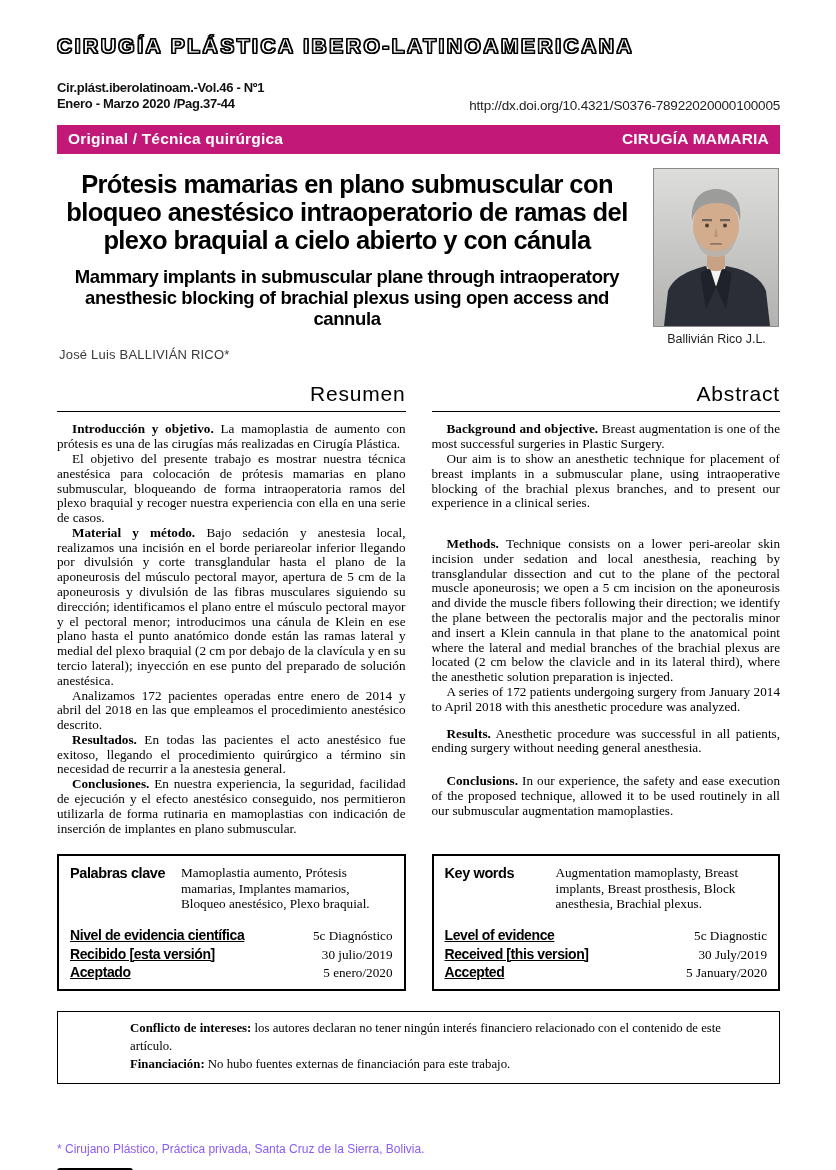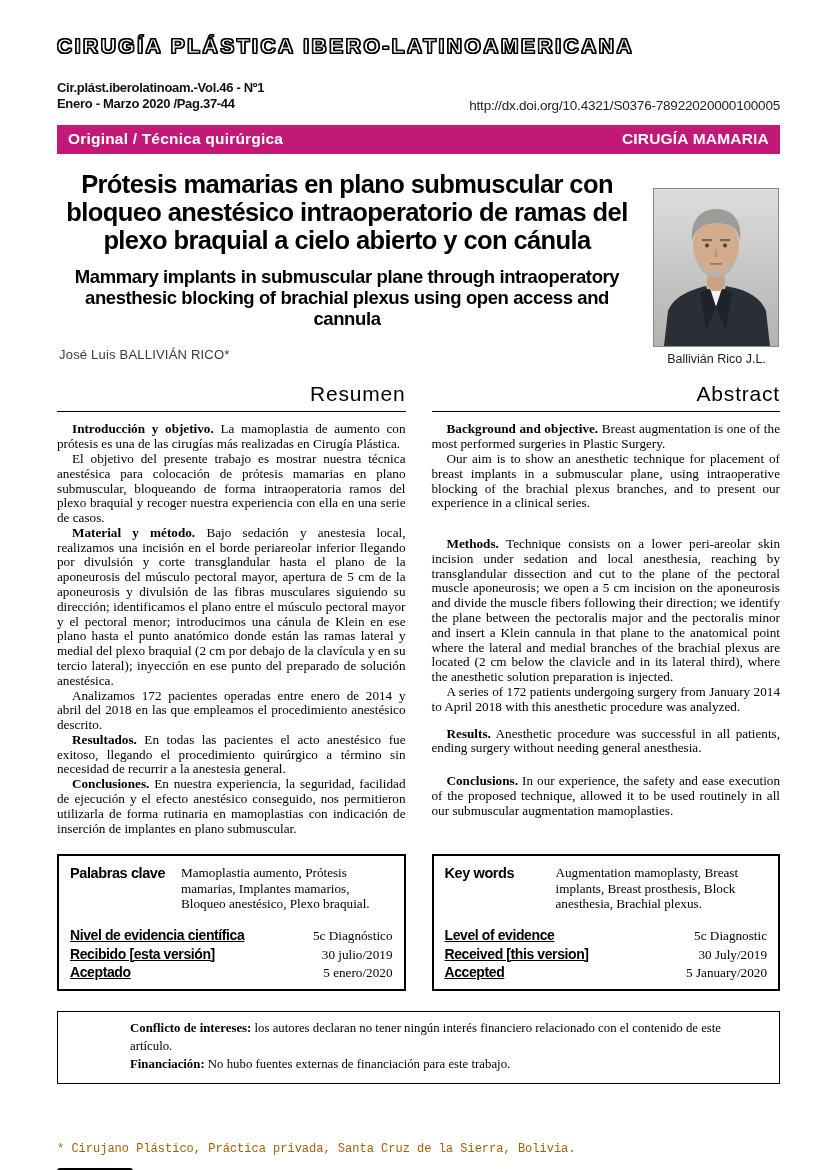--- a/index.html
+++ b/index.html
@@ -37,21 +37,21 @@
   
   .section-bar{
     margin-top:12px; background:var(--magenta); color:#fff;
     display:flex; justify-content:space-between; align-items:center;
     padding:5px 11px 6px 11px;
     font-family:"Liberation Sans","DejaVu Sans",sans-serif;
     font-weight:700; font-size:15.5px; letter-spacing:0.2px;
   }
 
   
-  .main-row{display:flex; gap:16px; margin-top:14px; min-height:196px;align-items:flex-end;}
+  .main-row{display:flex; gap:16px; margin-top:14px; min-height:196px;}
   .title-block{flex:1; display:flex; flex-direction:column; text-align:center;}
   .title-es{
     font-family:"Liberation Sans","DejaVu Sans",sans-serif;
     font-weight:900; font-size:25.5px; line-height:1.1; letter-spacing:-0.6px;
     max-width:600px; margin:2px auto 0 auto; color:#000;
   }
   .title-en{
     font-family:"Liberation Sans","DejaVu Sans",sans-serif;
     font-weight:800; font-size:18.5px; line-height:1.15; letter-spacing:-0.4px;
     max-width:570px; margin:12px auto 4px auto; color:#000;
@@ -108,22 +108,22 @@
 
   
   .disclosure{
     border:1.6px solid #000; margin-top:20px;
     padding:8px 14px 9px 72px; font-size:12.8px; line-height:1.4; color:#000;
   }
 
   
   .footnote{
     margin-top:58px;
-    font-family:Liberation Mono, monospace;
-    font-size:12px; color:#a16207;
+    font-family:Liberation Sans, sans-serif;
+    font-size:12px; color:#8b5cf6;
   }
   .cc-row{display:flex; gap:10px; align-items:center; margin-top:12px;}
   .cc-badge{width:76px; height:41px; background:#000; border-radius:3px; flex:none; padding:3px 4px 0 4px;}
   .cc-links{font-size:13px; line-height:1.35; color:#000;}
   .cc-links a{color:#000; text-decoration:none;}
 </style>
 </head>
 <body>
 
 <div class="page">
@@ -192,21 +192,21 @@
         <div class="col-head">Resumen</div>
         <p><span class="lead">Introducción y objetivo.</span><span> La mamoplastia de aumento con prótesis es una de las cirugías más realizadas en Cirugía Plástica.</span></p>
         <p><span class="lead"></span><span>El objetivo del presente trabajo es mostrar nuestra técnica anestésica para colocación de prótesis mamarias en plano submuscular, bloqueando de forma intraoperatoria ramos del plexo braquial y recoger nuestra experiencia con ella en una serie de casos.</span></p>
         <p><span class="lead">Material y método.</span><span> Bajo sedación y anestesia local, realizamos una incisión en el borde periareolar inferior llegando por divulsión y corte transglandular hasta el plano de la aponeurosis del músculo pectoral mayor, apertura de 5 cm de la aponeurosis y divulsión de las fibras musculares siguiendo su dirección; identificamos el plano entre el músculo pectoral mayor y el pectoral menor; introducimos una cánula de Klein en ese plano hasta el punto anatómico donde están las ramas lateral y medial del plexo braquial (2 cm por debajo de la clavícula y en su tercio lateral); inyección en ese punto del preparado de solución anestésica.</span></p>
         <p><span class="lead"></span><span>Analizamos 172 pacientes operadas entre enero de 2014 y abril del 2018 en las que empleamos el procedimiento anestésico descrito.</span></p>
         <p><span class="lead">Resultados.</span><span> En todas las pacientes el acto anestésico fue exitoso, llegando el procedimiento quirúrgico a término sin necesidad de recurrir a la anestesia general.</span></p>
         <p><span class="lead">Conclusiones.</span><span> En nuestra experiencia, la seguridad, facilidad de ejecución y el efecto anestésico conseguido, nos permitieron utilizarla de forma rutinaria en mamoplastias con indicación de inserción de implantes en plano submuscular.</span></p>
       </div>
       <div class="col">
         <div class="col-head">Abstract</div>
-        <p><span class="lead">Background and objective.</span><span> Breast augmentation is one of the most performed surgeries in Plastic Surgery.</span></p>
+        <p><span class="lead">Background and objective.</span><span> Breast augmentation is one of the most successful surgeries in Plastic Surgery.</span></p>
         <p><span class="lead"></span><span>Our aim is to show an anesthetic technique for placement of breast implants in a submuscular plane, using intraoperative blocking of the brachial plexus branches, and to present our experience in a clinical series.</span></p>
         <p class="mt-26"><span class="lead">Methods.</span><span> Technique consists on a lower peri-areolar skin incision under sedation and local anesthesia, reaching by transglandular dissection and cut to the plane of the pectoral muscle aponeurosis; we open a 5 cm incision on the aponeurosis and divide the muscle fibers following their direction; we identify the plane between the pectoralis major and the pectoralis minor and insert a Klein cannula in that plane to the anatomical point where the lateral and medial branches of the brachial plexus are located (2 cm below the clavicle and in its lateral third), where the anesthetic solution preparation is injected.</span></p>
         <p><span class="lead"></span><span>A series of 172 patients undergoing surgery from January 2014 to April 2018 with this anesthetic procedure was analyzed.</span></p>
         <p class="mt-12"><span class="lead">Results.</span><span> Anesthetic procedure was successful in all patients, ending surgery without needing general anesthesia.</span></p>
         <p class="mt-18"><span class="lead">Conclusions.</span><span> In our experience, the safety and ease execution of the proposed technique, allowed it to be used routinely in all our submuscular augmentation mamoplasties.</span></p>
       </div>
     </div>
 
     <div class="kboxes">
       <div class="kbox">

